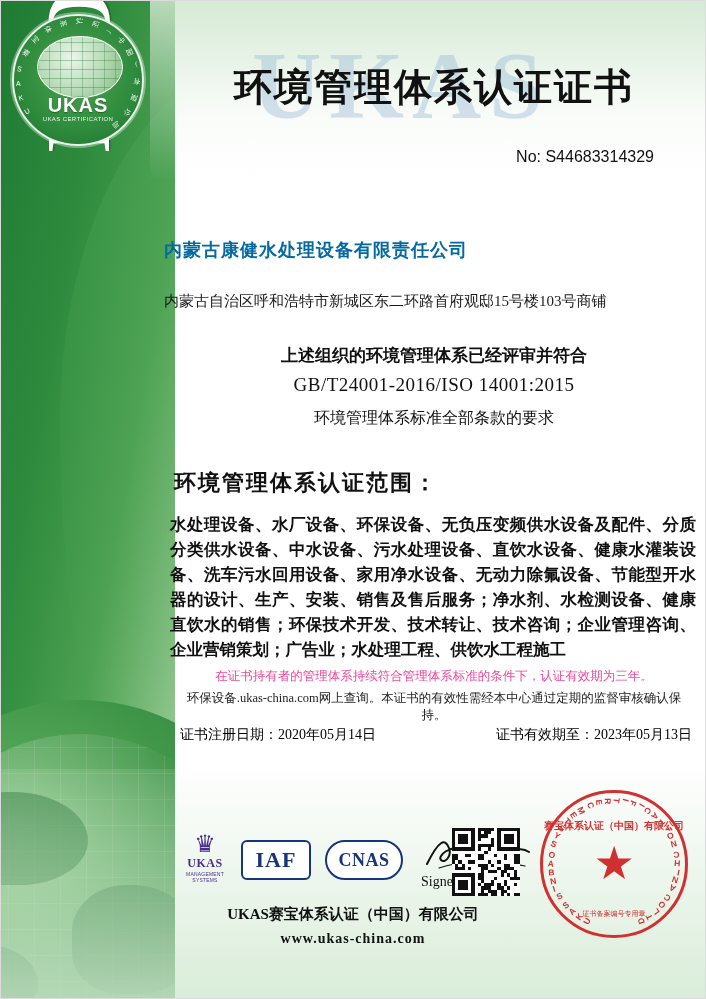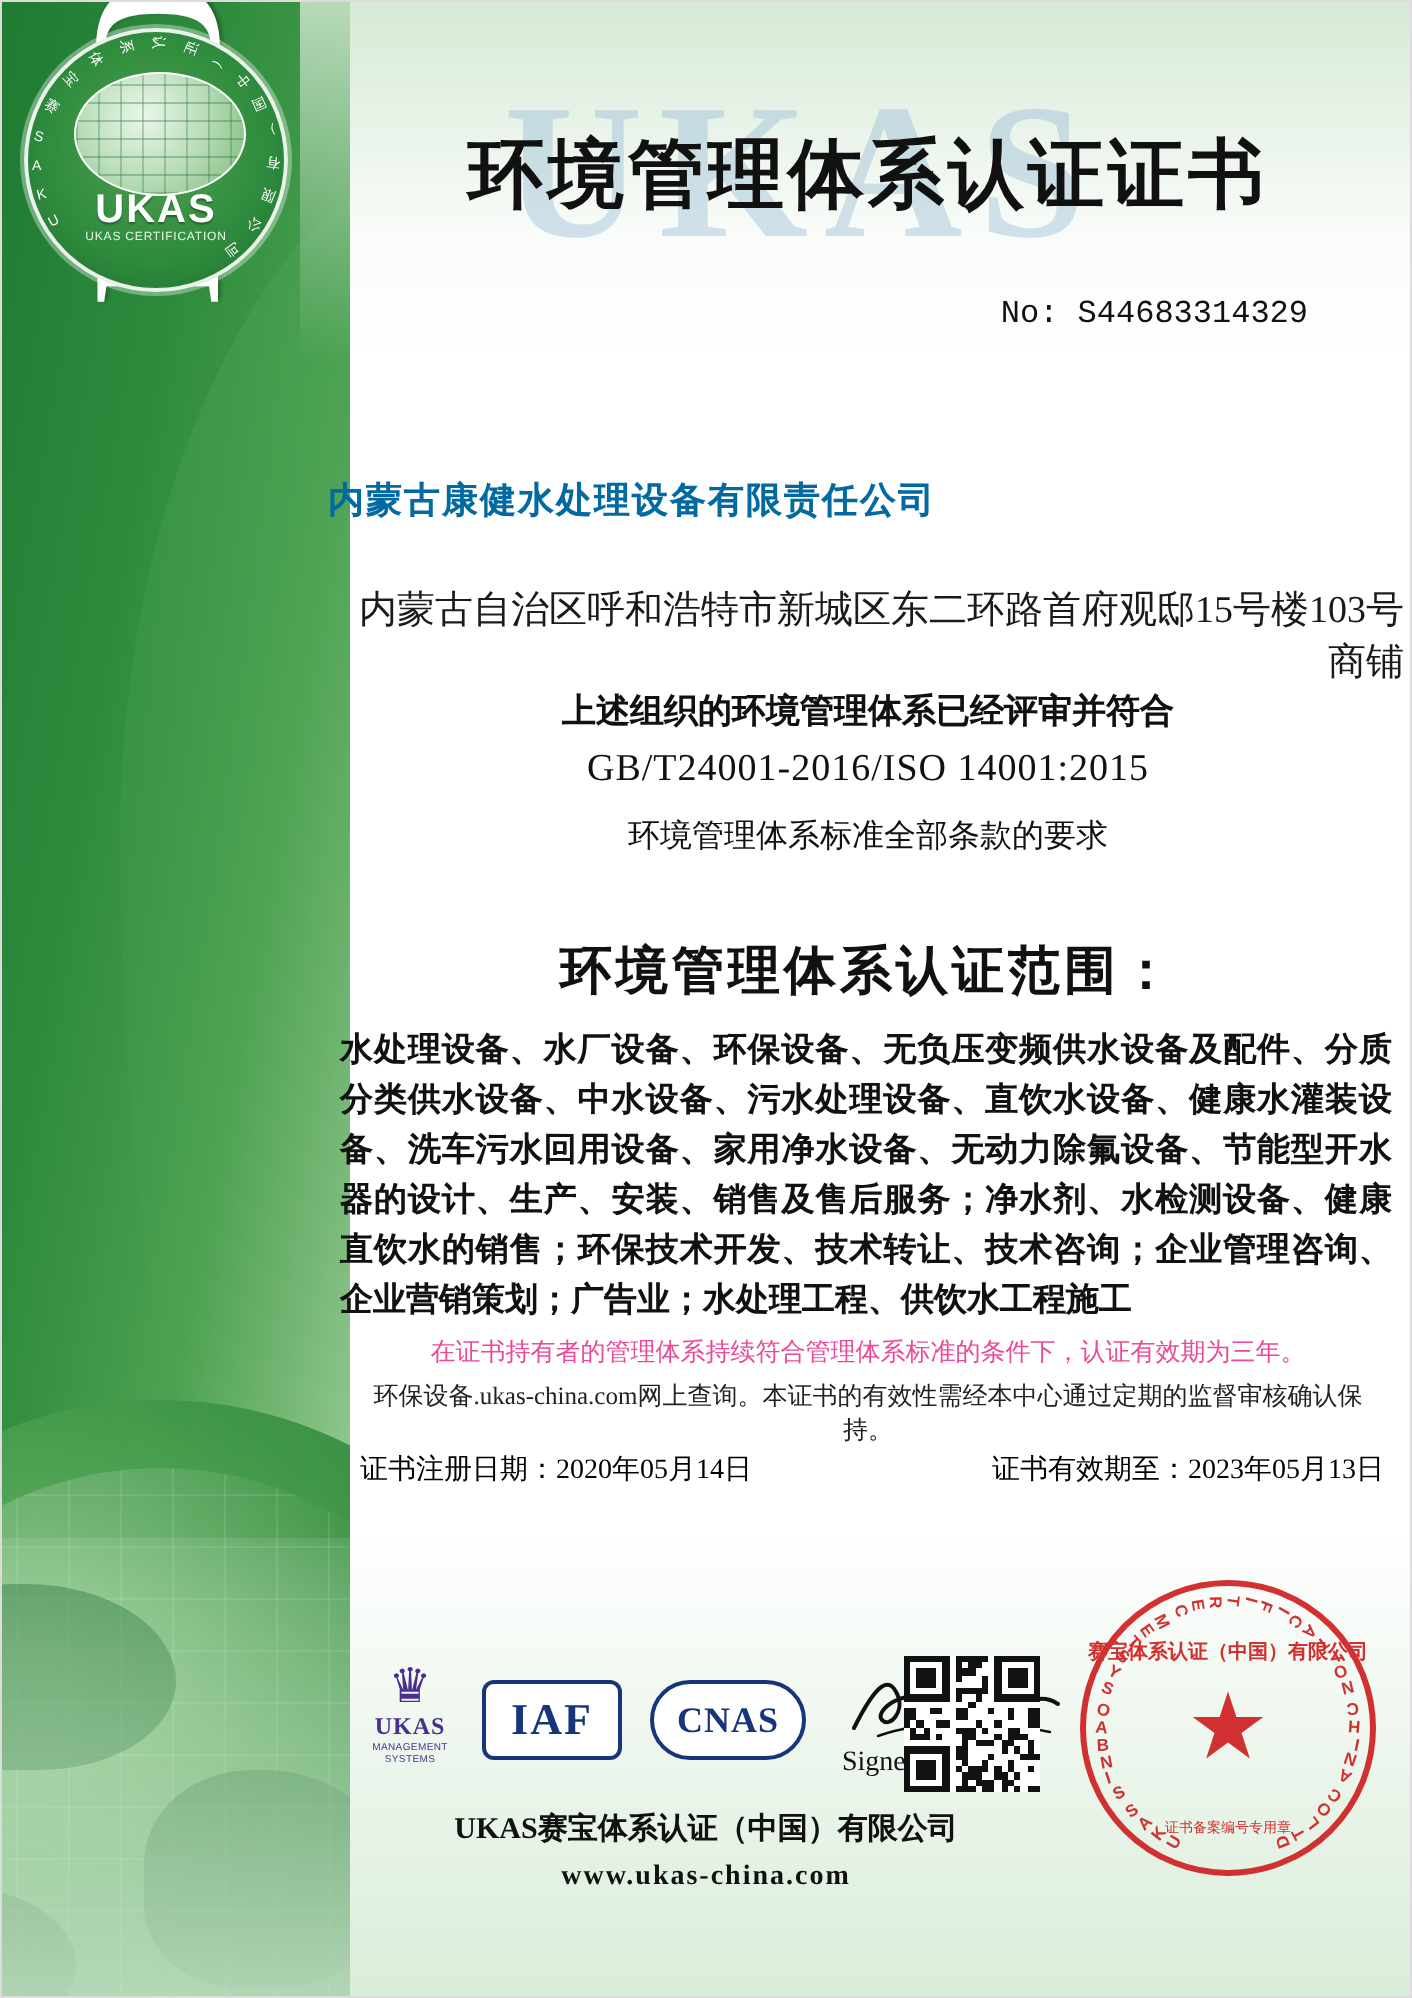--- a/index.html
+++ b/index.html
@@ -165,21 +165,21 @@
     font-weight: bold;
     font-size: 38px;
     letter-spacing: 2px;
     color: #111111;
   }
   .cert-no {
     position: absolute; left: 0; top: 148px;
     width: 520px;
     text-align: right;
     padding-right: 26px;
-    font-family: Liberation Mono, monospace;
+    font-family: Liberation Sans, sans-serif;
     font-size: 16px;
     color: #111111;
   }
   .award-label {
     position: absolute; left: 14px; top: 196px;
     width: 520px; text-align: center;
     font-family: "Liberation Serif", serif;
     font-weight: bold;
     font-size: 19px;
     letter-spacing: 6px;
@@ -189,23 +189,23 @@
     position: absolute; left: 4px; top: 238px;
     width: 538px; text-align: left;
     font-family: "Liberation Serif", serif;
     font-weight: bold;
     font-size: 18px;
     letter-spacing: 1px;
     color: #0369a1;
   }
   .address {
     position: absolute; left: 4px; top: 292px;
-    width: 538px; text-align: right;
-    font-family: "Liberation Serif", serif;
-    font-size: 19px;
+    width: 538px; text-align: left;
+    font-family: "Liberation Serif", serif;
+    font-size: 15px;
     color: #1a1a1a;
   }
   .stmt1 {
     position: absolute; left: 14px; top: 344px;
     width: 520px; text-align: center;
     font-family: "Liberation Serif", serif;
     font-weight: bold;
     font-size: 17px;
     color: #111111;
   }
@@ -219,24 +219,24 @@
   }
   .stmt3 {
     position: absolute; left: 14px; top: 408px;
     width: 520px; text-align: center;
     font-family: "Liberation Serif", serif;
     font-size: 16px;
     color: #111111;
   }
   .scope-heading {
     position: absolute; left: 14px; top: 468px;
-    width: 520px; text-align: center;
+    width: 520px; text-align: left;
     font-family: Liberation Mono, monospace;
     font-weight: bold;
-    font-size: 26px;
+    font-size: 22px;
     letter-spacing: 2px;
     color: #111111;
   }
   .scope-body {
     position: absolute; left: 10px; top: 512px;
     width: 526px;
     font-family: "Liberation Serif", serif;
     font-weight: bold;
     font-size: 16.5px;
     line-height: 25px;

